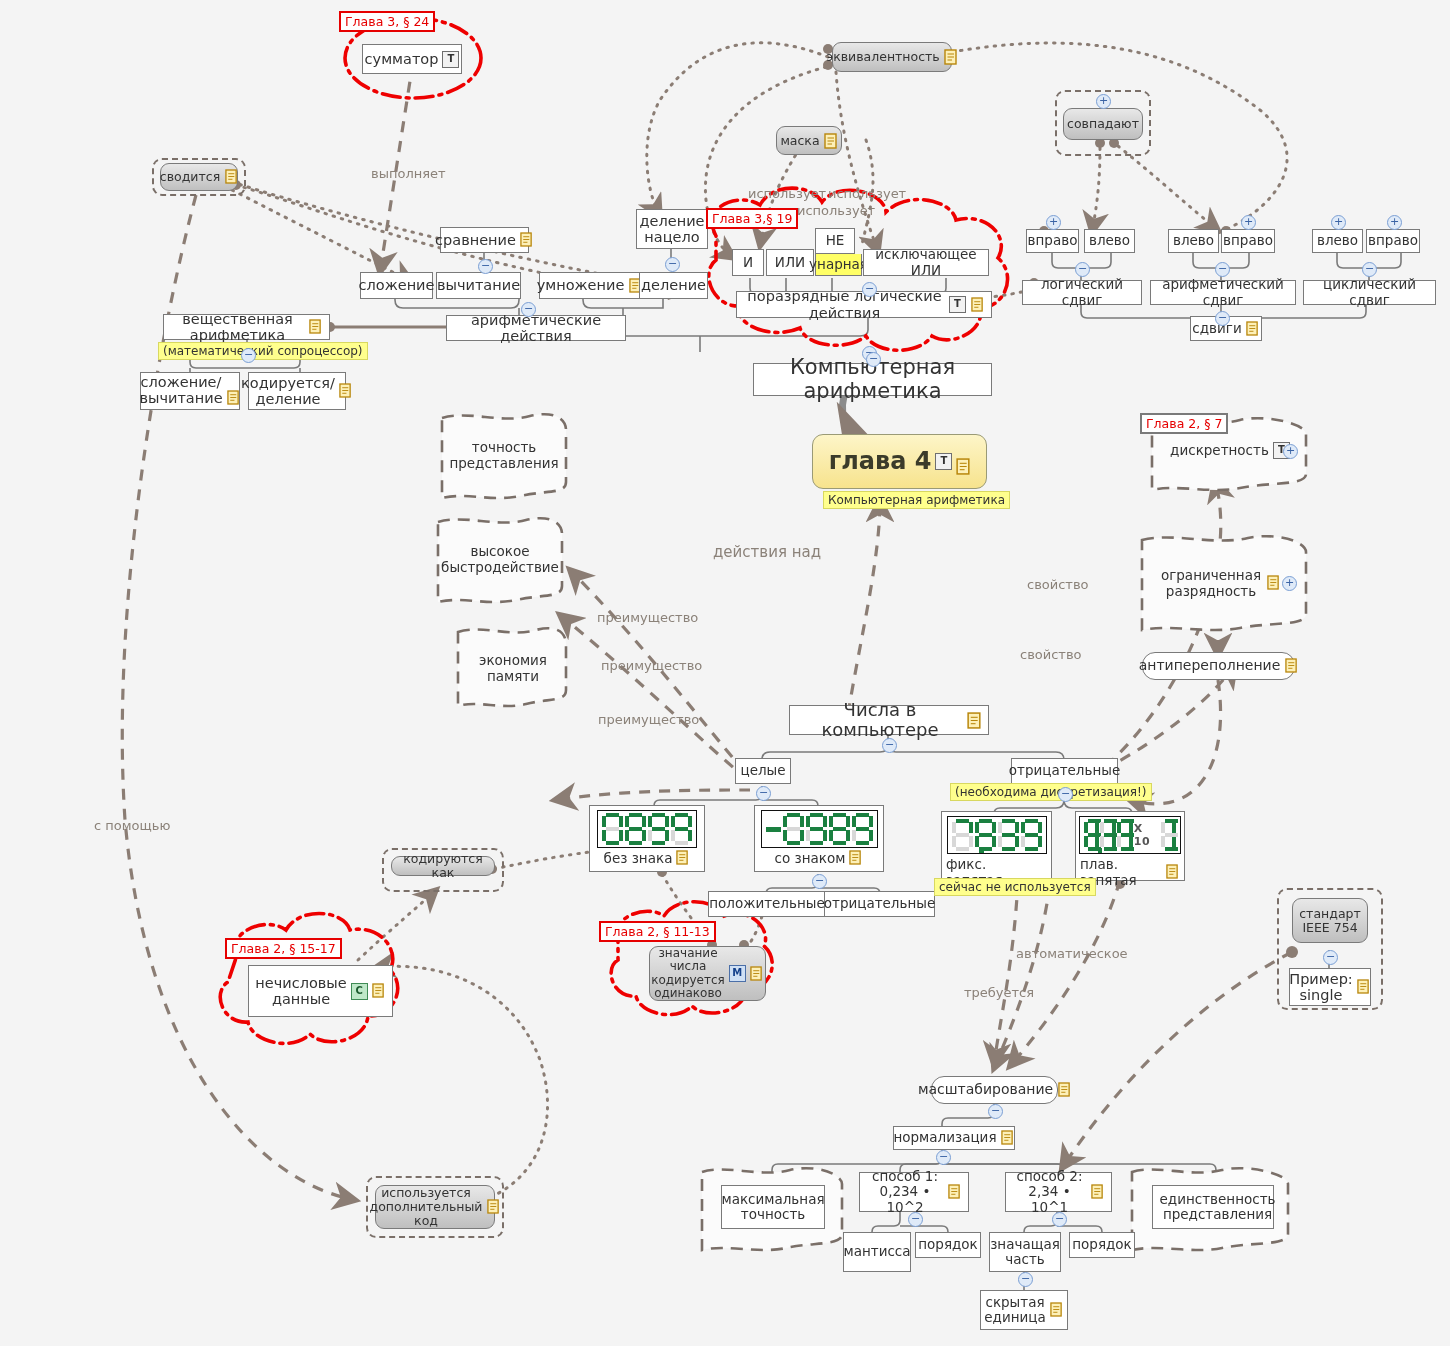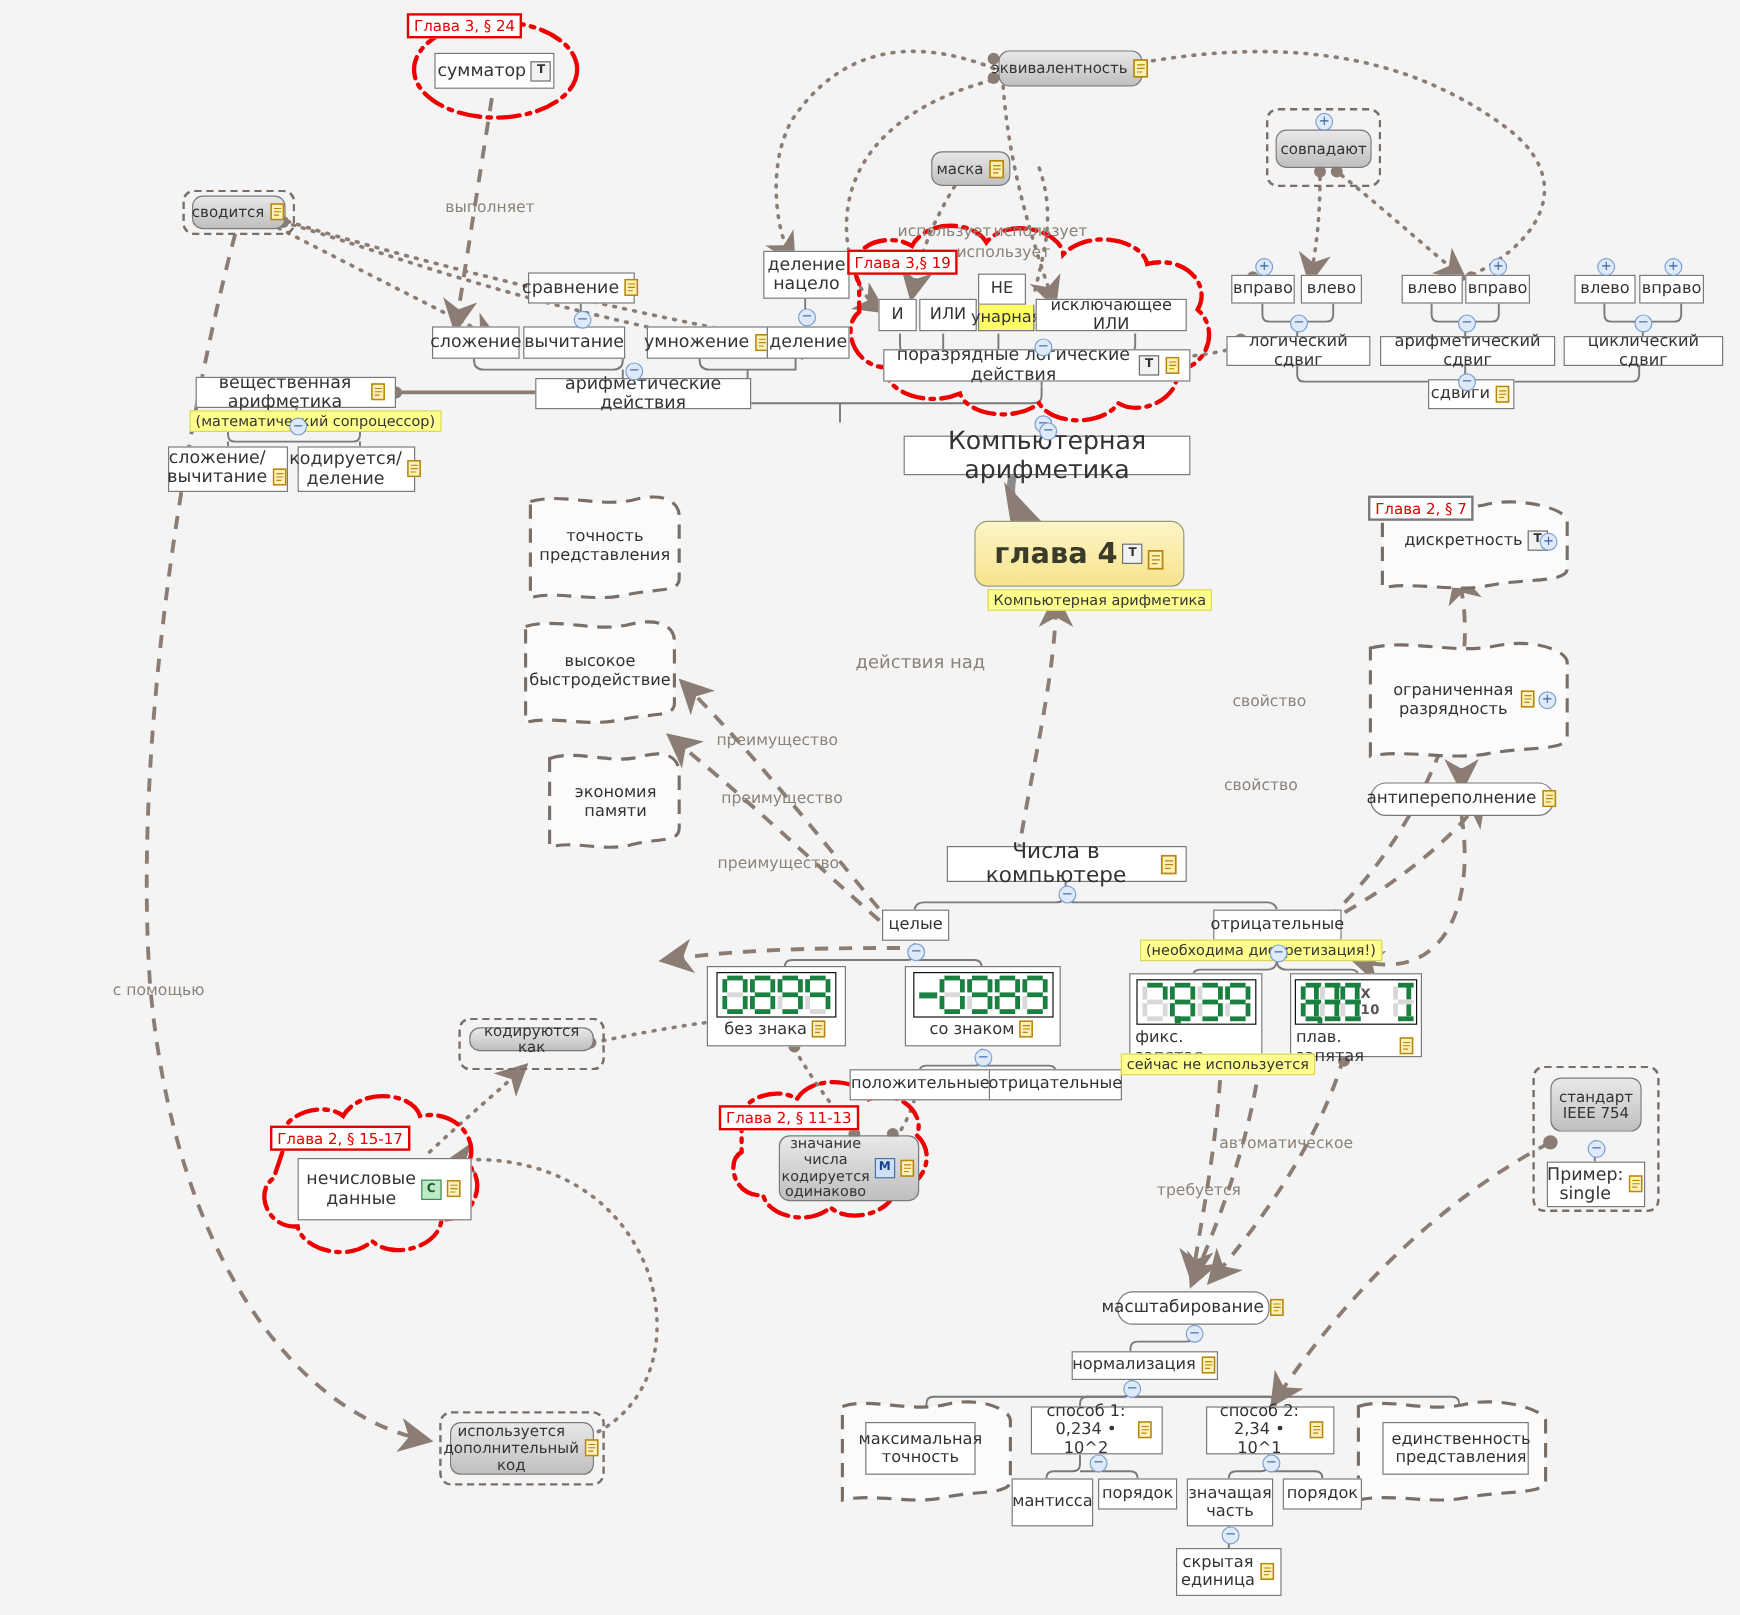--- a/index.html
+++ b/index.html
@@ -882,21 +882,21 @@
   <span class="ico ico-note">
     <svg width="13" height="15" viewBox="0 0 14 16">
           <rect x="1" y="1" width="11" height="14" fill="#fdf0b8" stroke="#b8860b" stroke-width="1.4"></rect>
           <line x1="3.5" y1="5" x2="10" y2="5" stroke="#b8860b"></line>
           <line x1="3.5" y1="8" x2="10" y2="8" stroke="#b8860b"></line>
           <line x1="3.5" y1="11" x2="8" y2="11" stroke="#b8860b"></line>
         </svg>
   </span>
 </div>
 
-<div class="node rect small" style="left:721px;top:1185px;width:92px;height:44px;background:#fff;">
+<div class="node rect small" style="left:721px;top:1185px;width:104px;height:44px;background:#fff;">
       <span>максимальная точность</span>
     </div>
 <div class="node rect small" style="left:1152px;top:1185px;width:122px;height:44px;background:#fff;padding-left:16px;">
       <span>единственность представления</span>
     </div>
 
 <div class="chaptag" style="left:339px;top:11px;">Глава 3, § 24</div>
 <div class="chaptag" style="left:706px;top:208px;">Глава 3,§ 19</div>
 <div class="chaptag gray" style="left:1140px;top:413px;">Глава 2, § 7</div>
 <div class="chaptag" style="left:225px;top:938px;">Глава 2, § 15-17</div>

